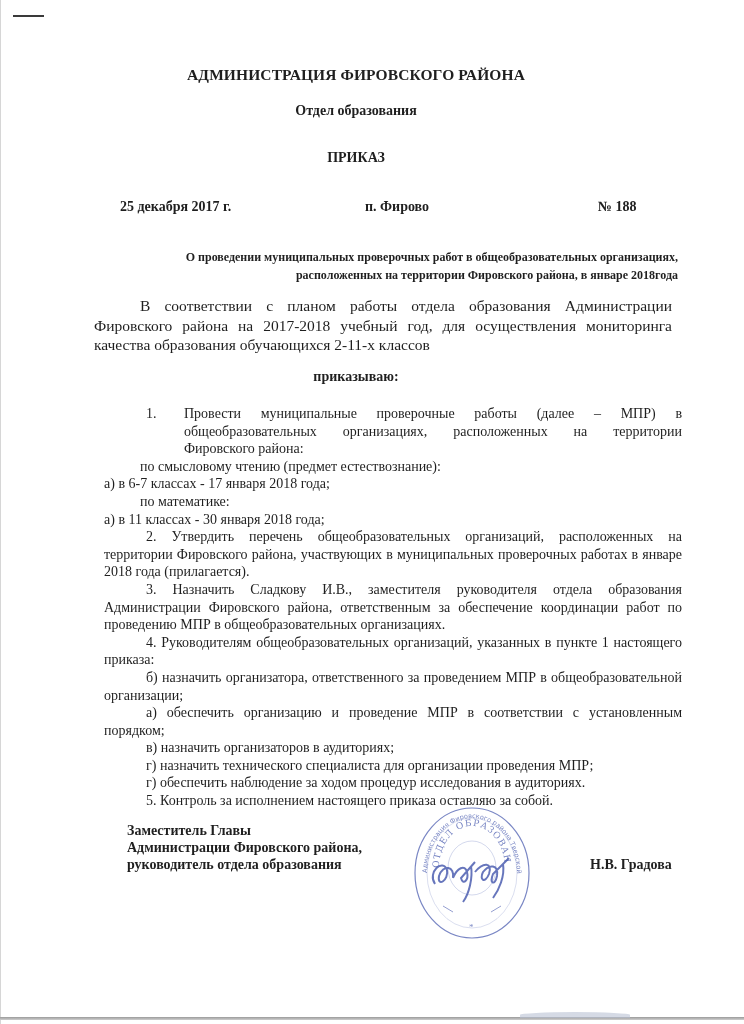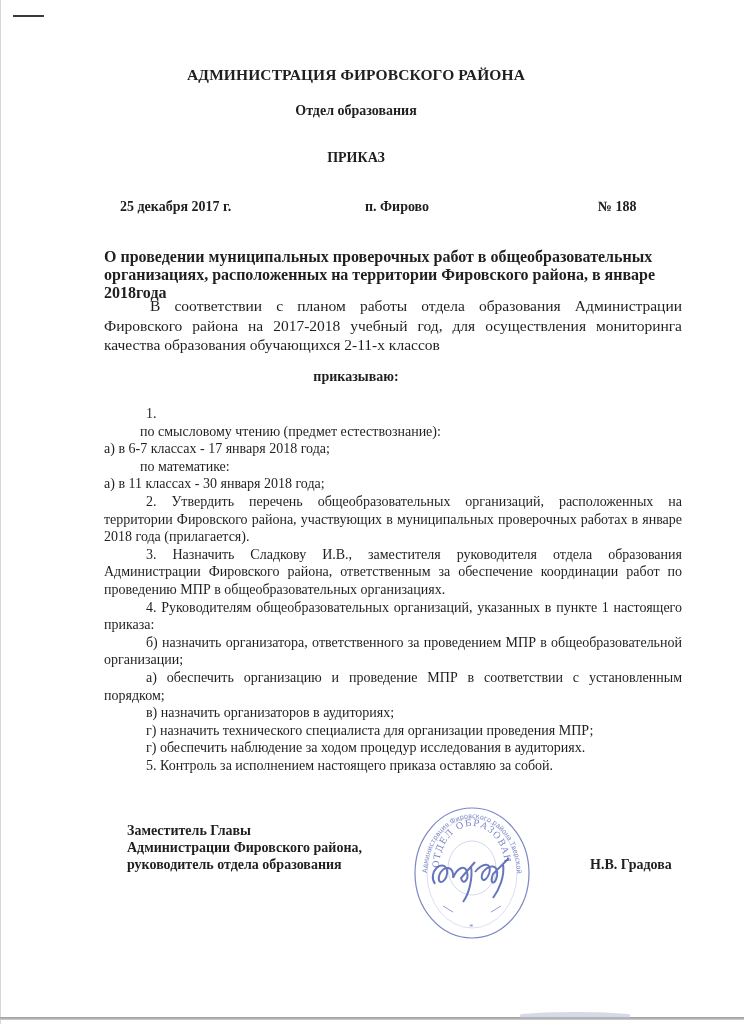--- a/index.html
+++ b/index.html
@@ -16,23 +16,23 @@
   .center { left:0; width:712px; text-align:center; }
   .h-admin { top:66px; font-size:15.5px; font-weight:bold; letter-spacing:0.1px; }
   .h-dept { top:103px; font-size:14px; font-weight:bold; }
   .h-order { top:150px; font-size:14px; font-weight:bold; }
 
   .meta { top:199px; font-size:14px; font-weight:bold; }
   .meta-date { left:104px;margin-left:16px; }
   .meta-place { left:365px; }
   .meta-num { left:598px; }
 
-  .subject { left:104px; width:574px; top:248px; font-size:16px; font-weight:bold; line-height:18px; text-align:left; }
+  .subject { left:104px; width:574px; top:248px; font-size:12px; font-weight:bold; line-height:18px; text-align:right; }
 
-  .para { left:104px; width:578px; font-size:15.5px; line-height:19.5px; text-align:justify; }
+  .para { left:94px; width:578px; font-size:15.5px; line-height:19.5px; text-align:justify; }
   .p-intro { top:296px; text-indent:46px; }
   .ordering { top:369px; font-size:14px; font-weight:bold; }
 
   .list { left:104px; width:578px; font-size:14px; line-height:17.6px; }
   .item1 { top:405px; }
   .num-row { display:flex; }
   .num-row .n { width:24px; flex:none; padding-left:42px; }
   .num-row .t { flex:1; text-align:justify; }
   .bold { font-weight:normal;margin-left:36px; }
   .just { text-align:justify; text-align-last:left; }
@@ -62,20 +62,25 @@
 
 <div class="abs subject">О проведении муниципальных проверочных работ в общеобразовательных организациях, расположенных на территории Фировского района, в январе 2018года</div>
 
 <div class="abs para p-intro just">В соответствии с планом работы отдела образования Администрации Фировского района на 2017-2018 учебный год, для осуществления мониторинга качества образования  обучающихся 2-11-х классов</div>
 
 <div class="abs center ordering">приказываю:</div>
 
 <div class="abs list item1">
   <div class="num-row">
     <span class="n">1.</span>
+    <div class="t" style="padding-left:14px;">
+      <div class="stretch">Провести муниципальные проверочные работы (далее – МПР) в</div>
+      <div class="stretch">общеобразовательных организациях, расположенных на территории</div>
+      <div>Фировского района:</div>
+    </div>
   </div>
   <div class="bold">по смысловому чтению (предмет естествознание):</div>
   <div>а) в 6-7 классах - 17 января 2018 года;</div>
   <div class="bold">по математике:</div>
   <div>а) в 11 классах - 30 января 2018 года;</div>
   <div class="just indent">2. Утвердить перечень общеобразовательных организаций, расположенных на территории Фировского района, участвующих в муниципальных проверочных работах в январе 2018 года (прилагается).</div>
   <div class="just indent">3. Назначить Сладкову И.В., заместителя руководителя отдела образования Администрации Фировского района, ответственным за обеспечение координации работ по проведению МПР в общеобразовательных организациях.</div>
   <div class="just indent">4. Руководителям общеобразовательных организаций, указанных в пункте 1 настоящего приказа:</div>
   <div class="just indent">б) назначить организатора, ответственного за проведением МПР в общеобразовательной организации;</div>
   <div class="just indent">а) обеспечить организацию и проведение МПР в соответствии с установленным порядком;</div>

